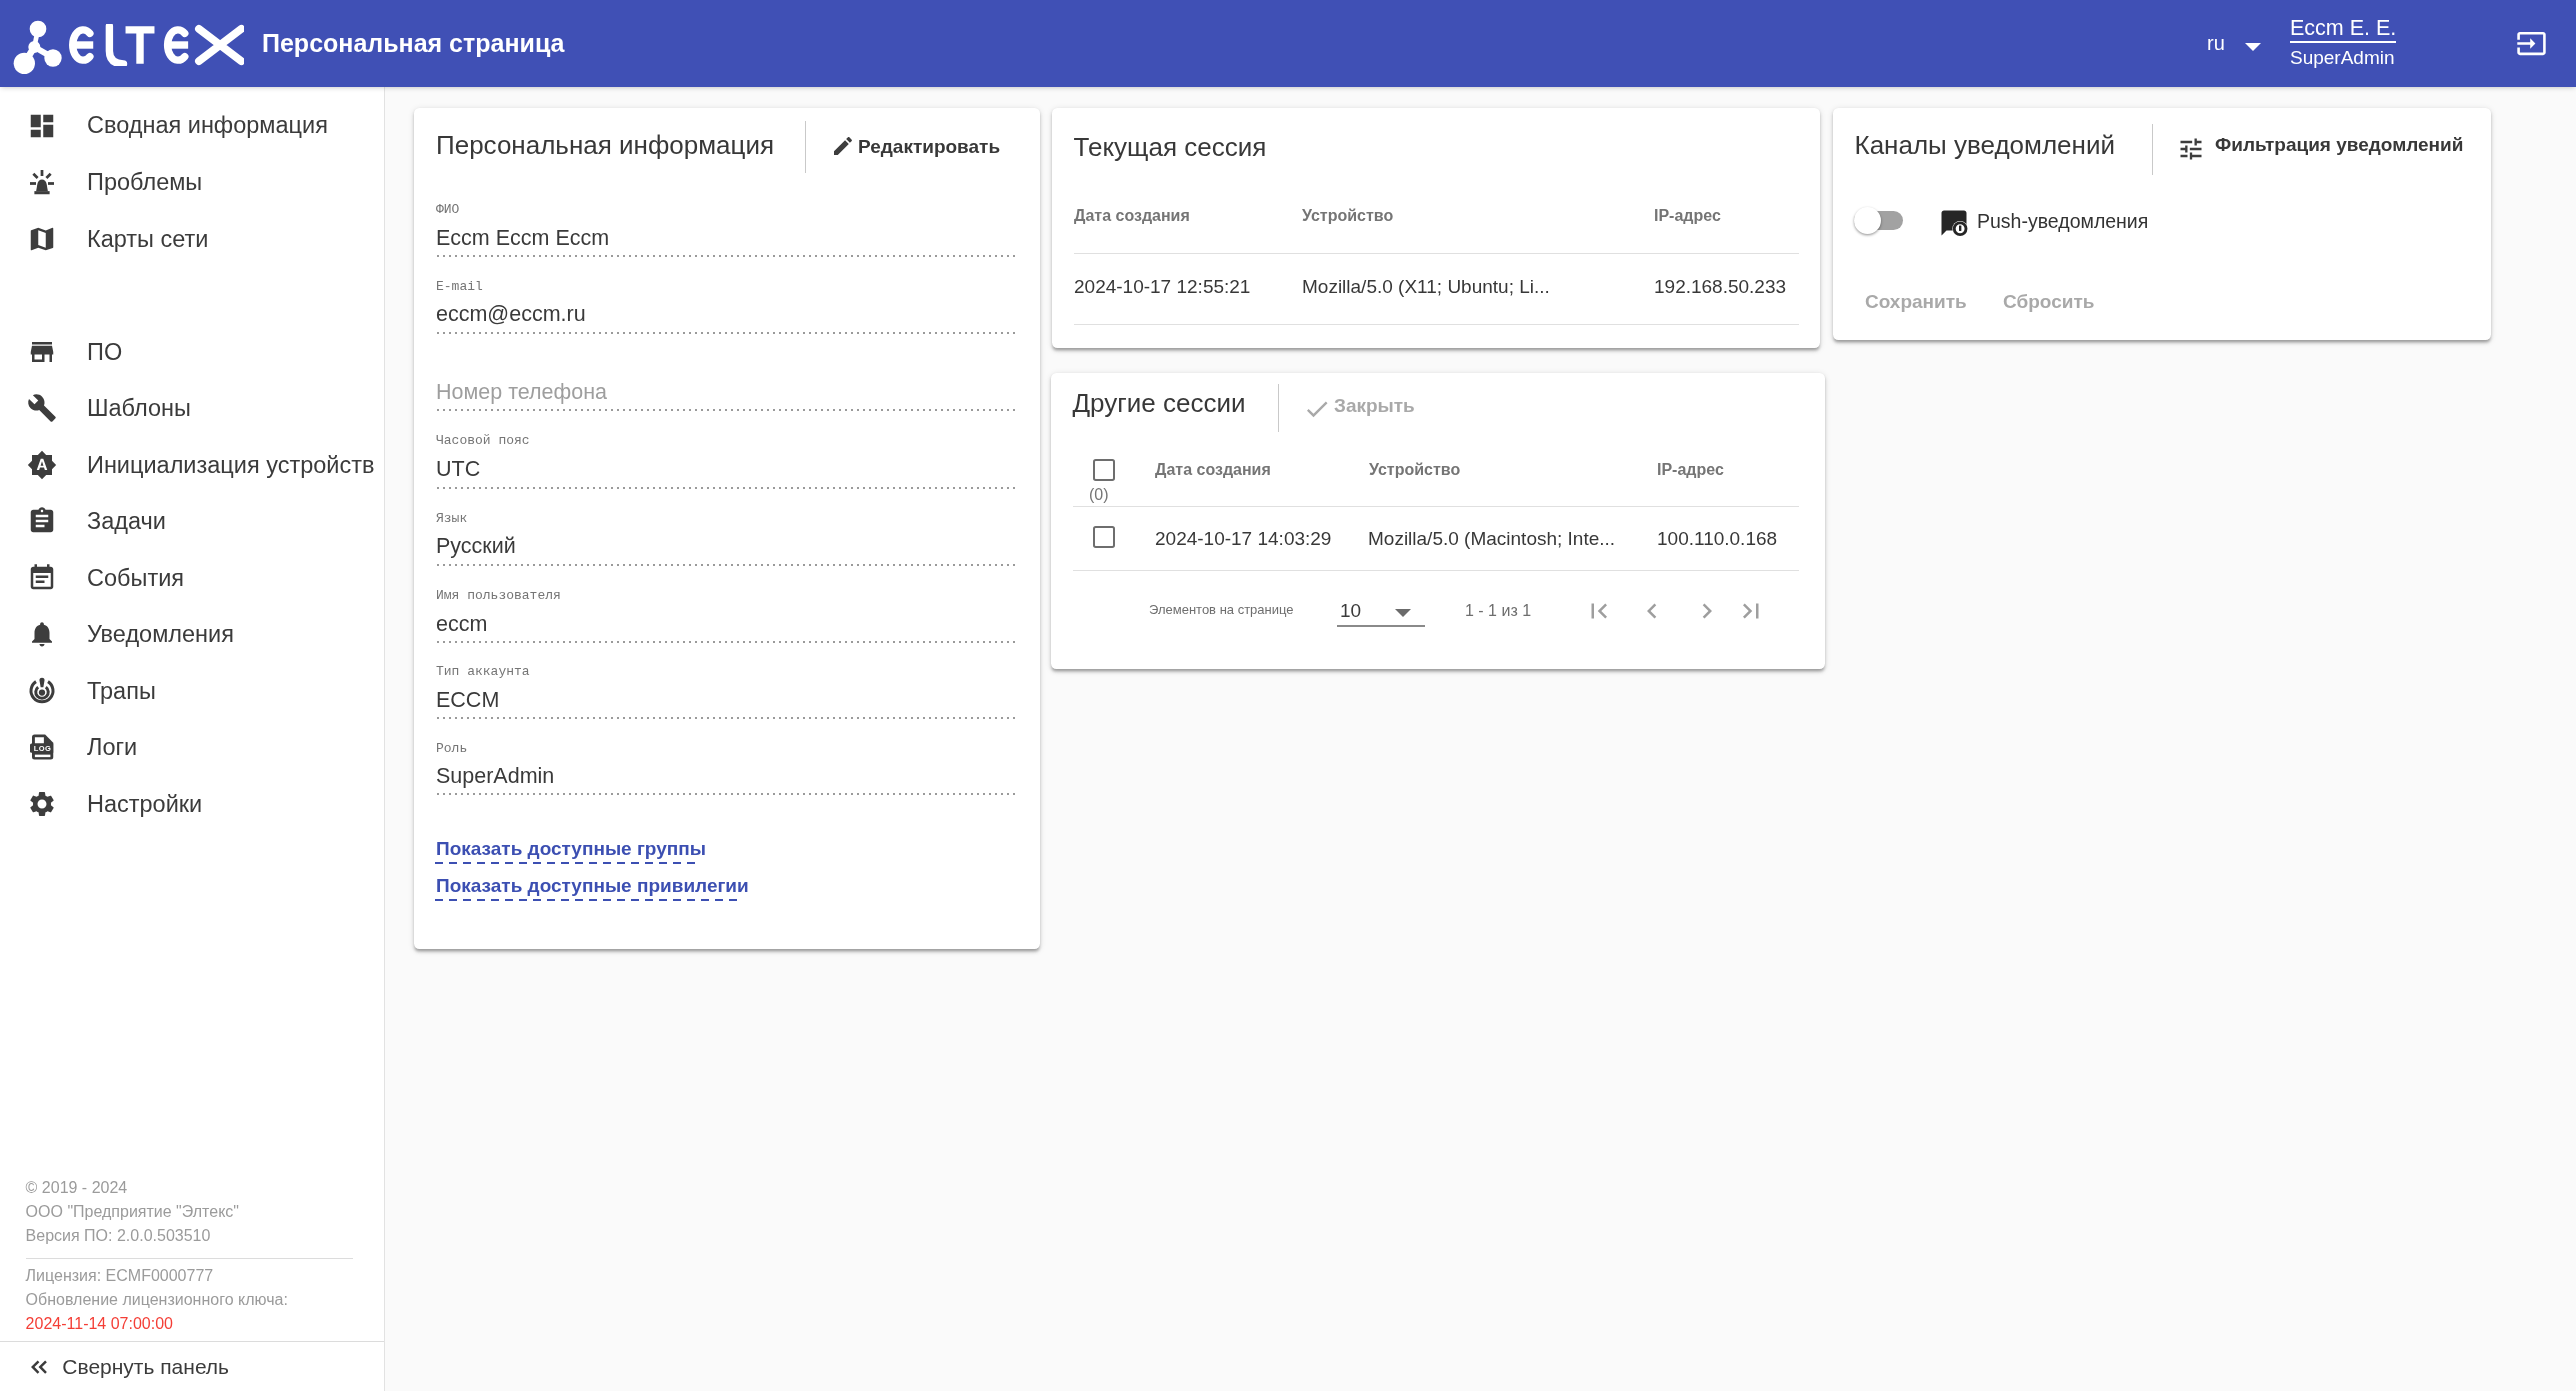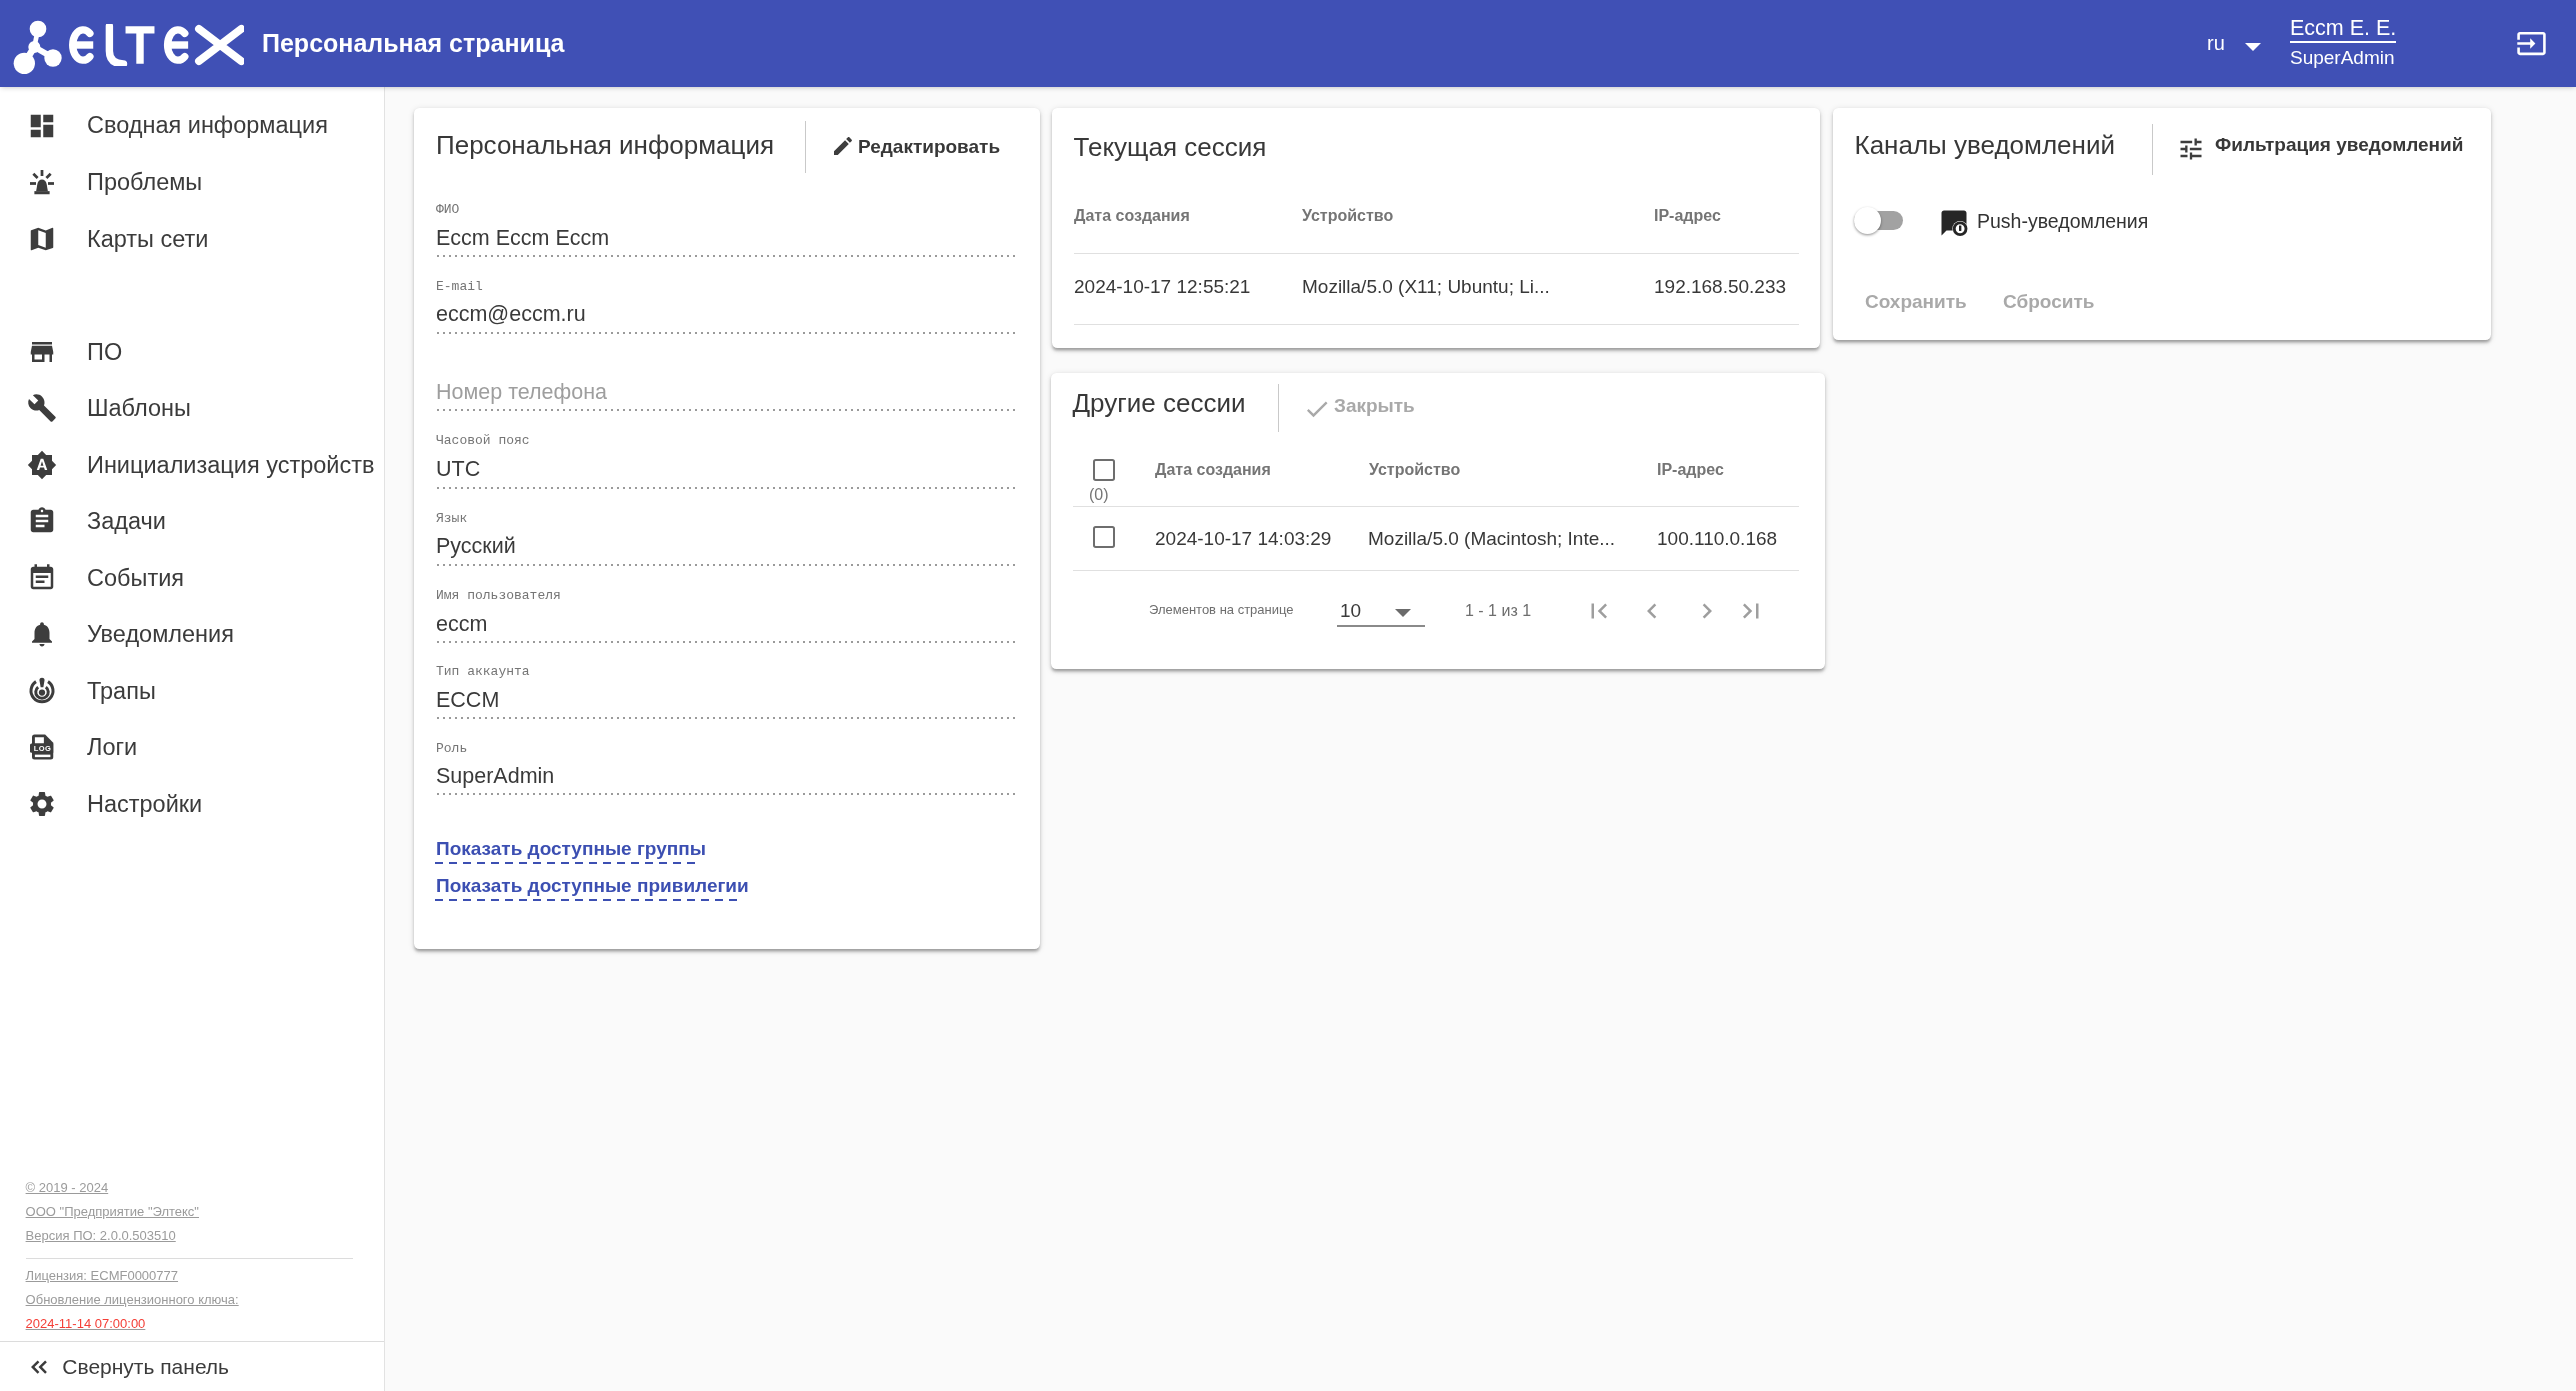--- a/index.html
+++ b/index.html
@@ -14,21 +14,21 @@
 #caret { position:absolute; left:2245px; top:43px; width:0; height:0; border-left:8.7px solid transparent; border-right:8.7px solid transparent; border-top:8.7px solid #fff; }
 #uname { position:absolute; left:2290px; top:17.5px; color:#fff; font-size:21.5px; line-height:21.5px; border-bottom:2px solid #fff; padding-bottom:2px; }
 #urole { position:absolute; left:2290px; top:47px; color:#fff; font-size:19px; }
 #logout { position:absolute; left:2516px; top:28px; }
 
 
 #sidebar { position:absolute; left:0; top:87px; width:385px; height:1304px; background:#fff; border-right:1.3px solid #e2e2e2; }
 .mi { position:absolute; left:8px; width:384px; height:56px; display:flex; align-items:center; }
 .mi svg { position:absolute; left:19px; width:30px; height:30px; }
 .mi span { position:absolute; left:79px; font-size:23.5px; color:#3b3b3b; }
-#sfoot { position:absolute; left:25.6px; top:1089px; width:333px; font-size:13px; color:#9b9b9b; line-height:24px;text-decoration:underline; }
+#sfoot { position:absolute; left:25.6px; top:1089px; width:333px; font-size:16px; color:#9b9b9b; line-height:24px; }
 #sfoot .red { color:#f43e36; }
 .sdiv1 { position:absolute; left:25.6px; top:1171px; width:327px; height:1.3px; background:#dcdcdc; }
 .sdiv2 { position:absolute; left:0px; top:1341px; width:384px; height:1.3px; background:#dcdcdc; }
 #collapse { position:absolute; left:25.6px; top:1350px; width:384px; height:34px; display:flex; align-items:center; color:#3b3b3b; }
 #collapse .txt { margin-left:9.4px; font-size:21px; }
 
 
 .card { position:absolute; background:#fff; border-radius:5.4px;
   box-shadow:0 2.7px 2.7px -1.3px rgba(0,0,0,.2), 0 2.7px 3.4px 0 rgba(0,0,0,.14), 0 1.3px 6.7px 0 rgba(0,0,0,.12); }
 #card1 { left:414px; top:108px; width:626px; height:841px; }

